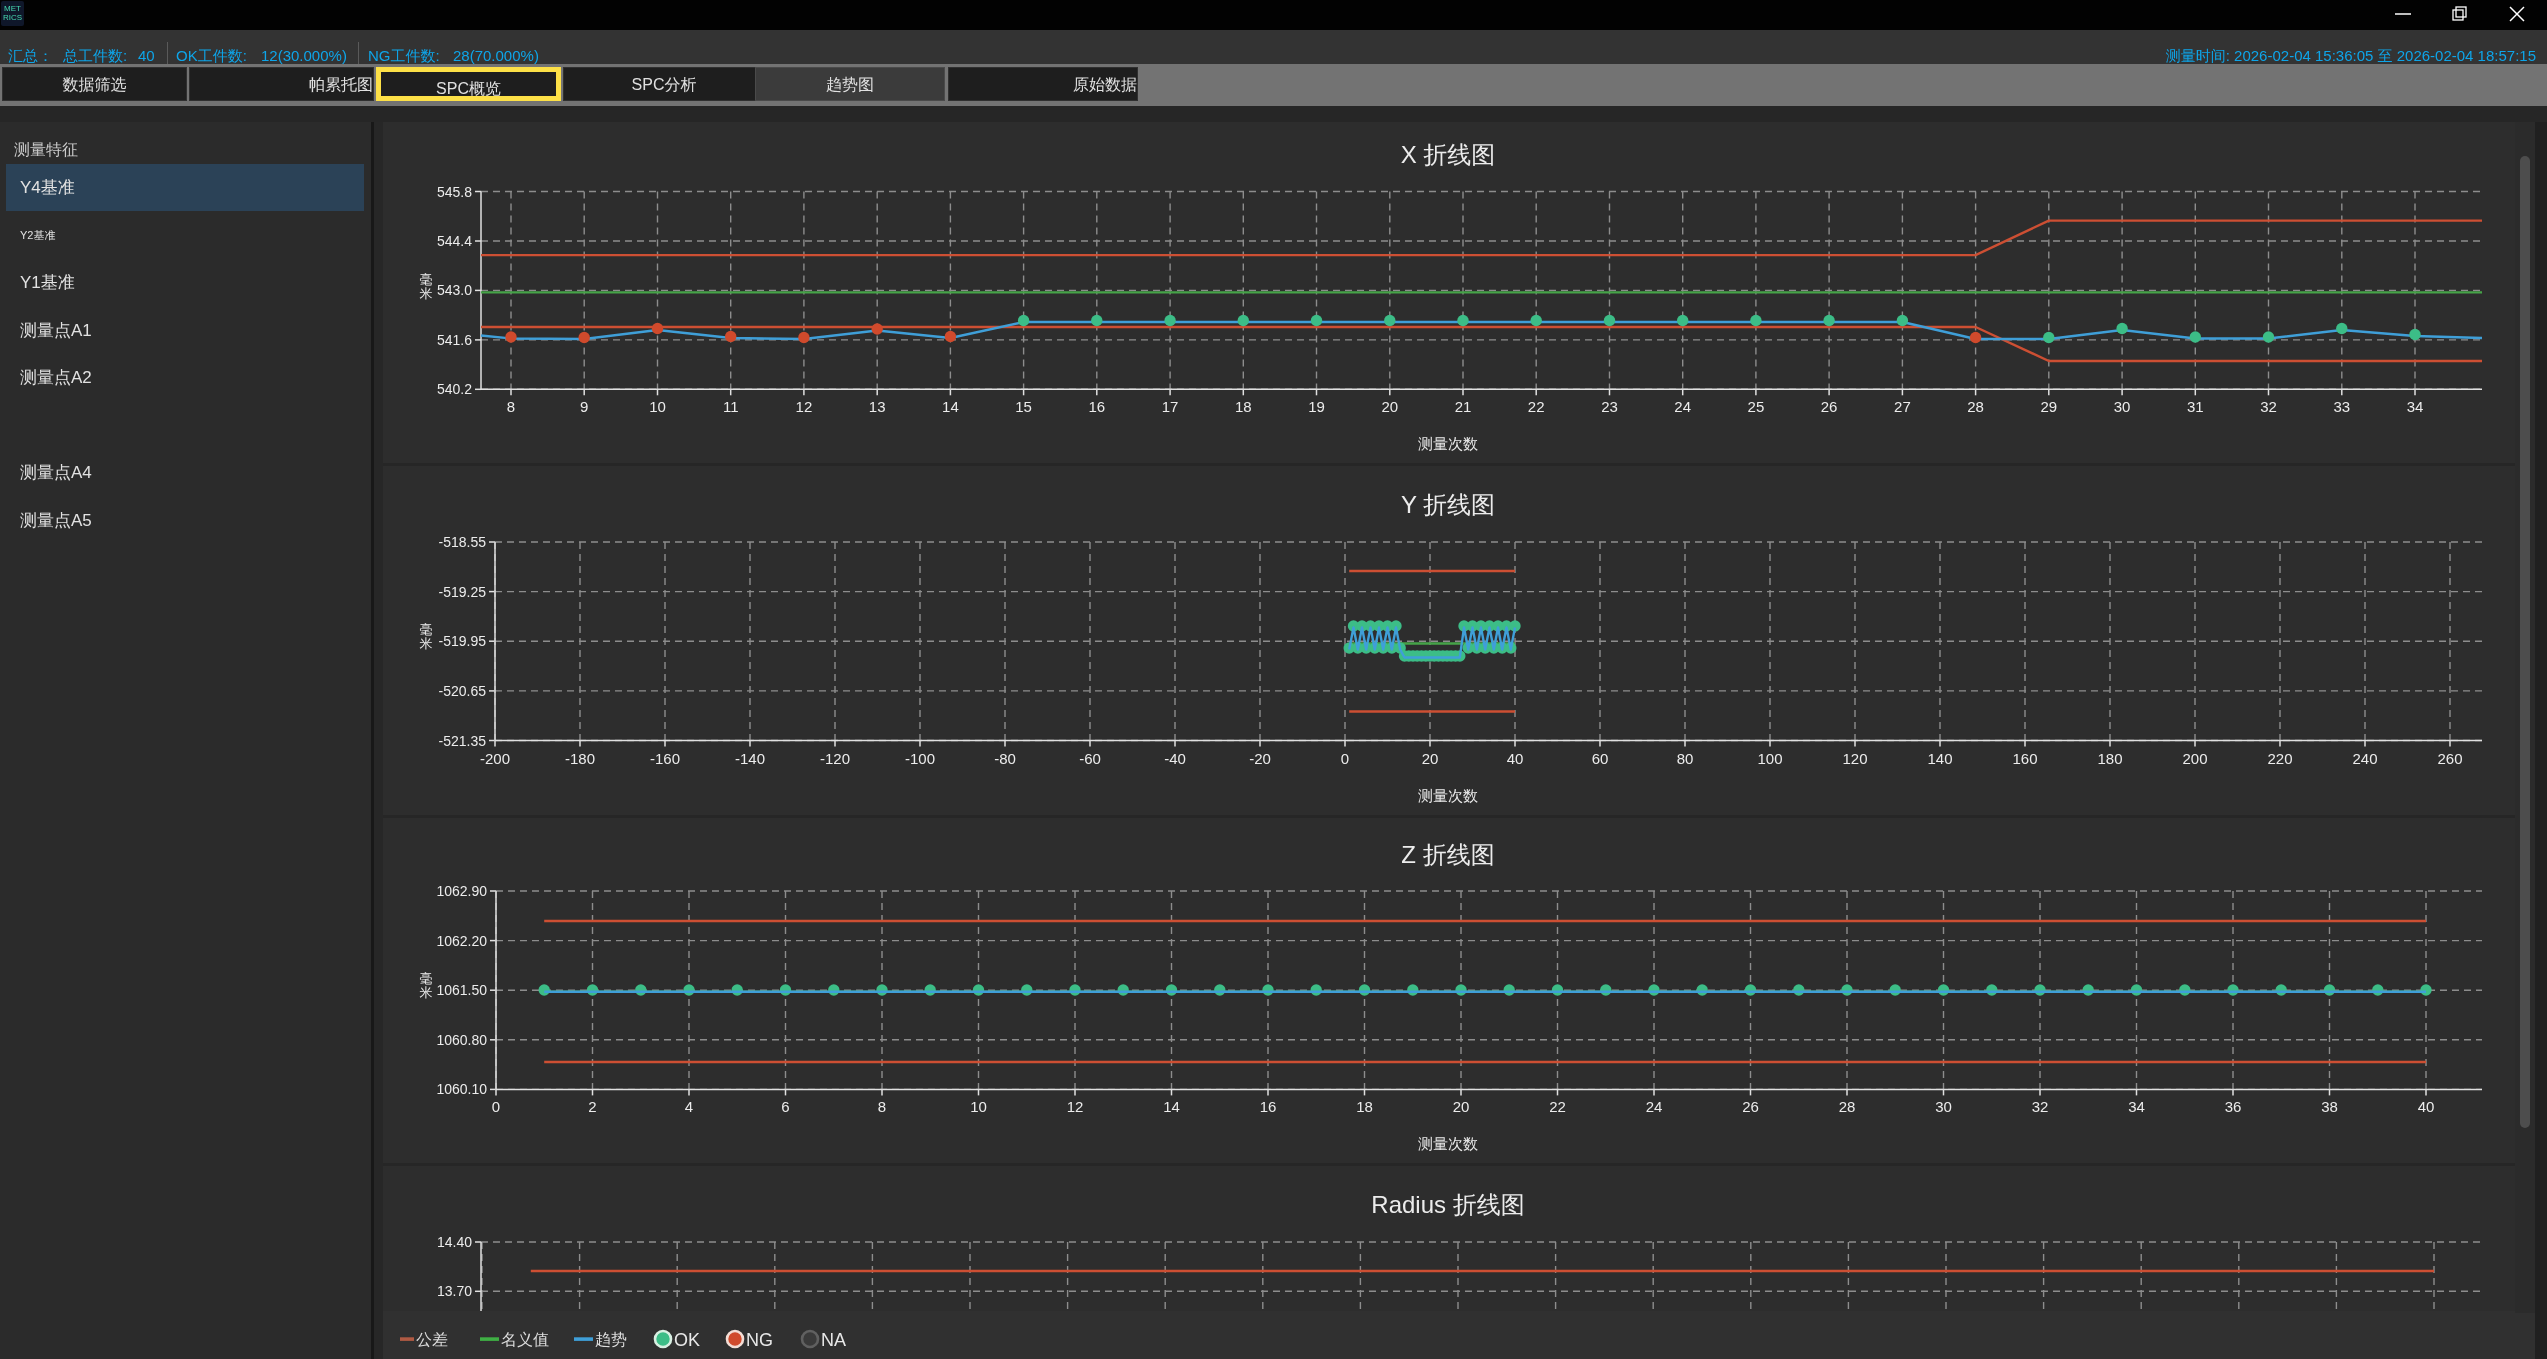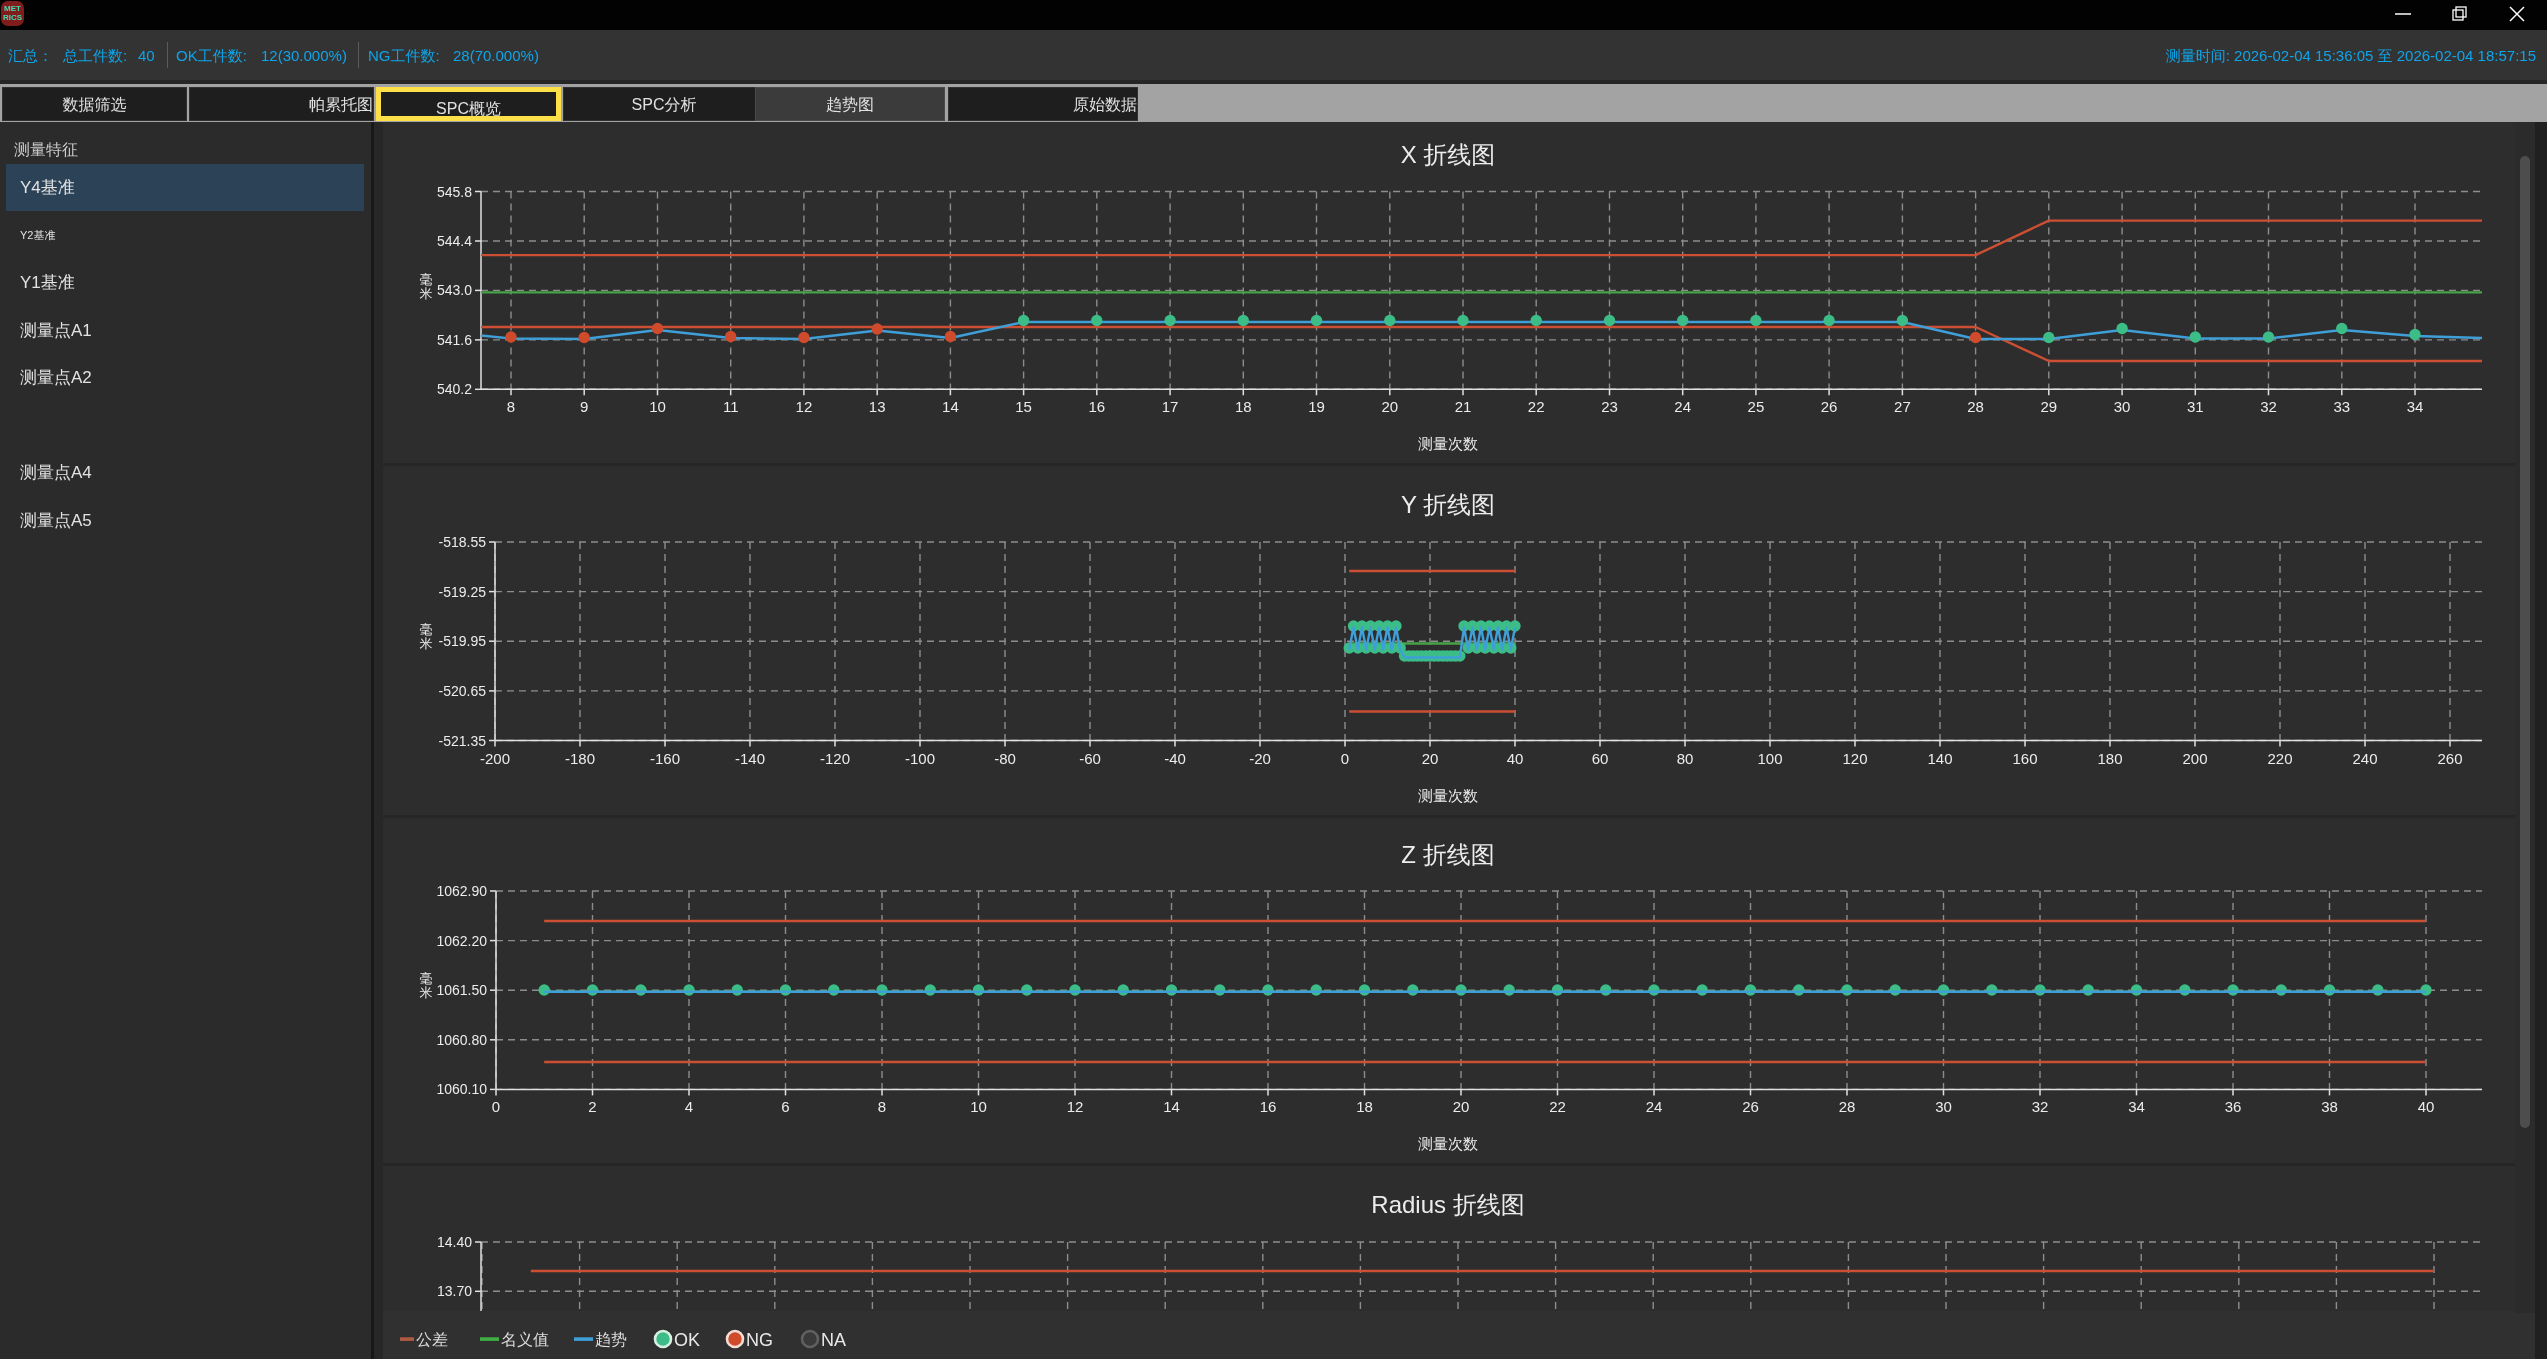--- a/index.html
+++ b/index.html
@@ -1,39 +1,39 @@
 <!DOCTYPE html>
 <html><head><meta charset="utf-8"><style>
 *{margin:0;padding:0}
 html,body{width:2547px;height:1359px;overflow:hidden;background:#262626;font-family:"Liberation Sans",sans-serif}
 </style></head>
 <body>
 <div style="position:absolute;left:0;top:0;width:100%;height:30px;background:#020202">
-<div style="position:absolute;left:1px;top:1px;width:23px;height:25px;background:#7f1d1d;border-radius:7px;color:#46d8b0;font-size:8px;font-weight:bold;line-height:9px;text-align:center;padding-top:3px;box-sizing:border-box">MET<br>RICS</div>
+<div style="position:absolute;left:1px;top:1px;width:23px;height:25px;background:#0f172a;border-radius:2px;color:#46d8b0;font-size:8px;font-weight:normal;line-height:9px;text-align:center;padding-top:3px;box-sizing:border-box">MET<br>RICS</div>
 <svg width="160" height="30" viewBox="0 0 160 30" style="position:absolute;right:10px;top:0">
 <line x1="18" y1="14" x2="34" y2="14" stroke="#ffffff" stroke-width="1.5"></line>
 <rect x="76" y="10" width="10" height="10" fill="none" stroke="#ffffff" stroke-width="1.3"></rect>
 <rect x="79" y="7" width="10" height="10" fill="none" stroke="#ffffff" stroke-width="1.3"></rect>
 <line x1="133" y1="7" x2="147" y2="21" stroke="#ffffff" stroke-width="1.5"></line>
 <line x1="147" y1="7" x2="133" y2="21" stroke="#ffffff" stroke-width="1.5"></line>
 </svg>
   </div>
 <div style="position:absolute;left:0;top:30px;width:100%;height:50px;background:#333333;color:#0ea5e9;font-size:15px">
 <span style="position:absolute;left:8px;top:17px">汇总：</span>
 <span style="position:absolute;left:63px;top:17px">总工件数:</span>
 <span style="position:absolute;left:138px;top:17px">40</span>
 <div style="position:absolute;left:167px;top:12px;width:1px;height:26px;background:#5a5a5a"></div>
 <span style="position:absolute;left:176px;top:17px">OK工件数:</span>
 <span style="position:absolute;left:261px;top:17px">12(30.000%)</span>
 <div style="position:absolute;left:358px;top:12px;width:1px;height:26px;background:#5a5a5a"></div>
 <span style="position:absolute;left:368px;top:17px">NG工件数:</span>
 <span style="position:absolute;left:453px;top:17px">28(70.000%)</span>
 <span style="position:absolute;right:11px;top:17px">测量时间: 2026-02-04 15:36:05 至 2026-02-04 18:57:15</span>
 </div>
-<div style="position:absolute;left:0;top:84px;width:100%;height:42px;background:#a3a3a3">
+<div style="position:absolute;left:0;top:64px;width:100%;height:42px;background:#737373">
     <div style="position:absolute;left:2px;top:3px;width:185px;height:34px;background:#1e1e1e;border:1px solid #303030;box-sizing:border-box;color:#e0e0e0;font-size:16px;line-height:33px;text-align:center">数据筛选</div>
     <div style="position:absolute;left:189px;top:3px;width:185px;height:34px;background:#1e1e1e;border:1px solid #303030;box-sizing:border-box;color:#e0e0e0;font-size:16px;line-height:33px;text-align:right">帕累托图</div>
     <div style="position:absolute;left:376px;top:3px;width:185px;height:34px;background:#1e1e1e;border:5px solid #fde047;box-sizing:border-box;color:#e0e0e0;font-size:16px;line-height:33px;text-align:center">SPC概览</div>
     <div style="position:absolute;left:563px;top:3px;width:202px;height:34px;background:#1e1e1e;border:1px solid #303030;box-sizing:border-box;color:#e0e0e0;font-size:16px;line-height:33px;text-align:center">SPC分析</div>
     <div style="position:absolute;left:755px;top:3px;width:190px;height:34px;background:#3b3b3b;border:1px solid #4a4a4a;box-sizing:border-box;color:#e0e0e0;font-size:16px;line-height:33px;text-align:center">趋势图</div>
     <div style="position:absolute;left:948px;top:3px;width:190px;height:34px;background:#1e1e1e;border:1px solid #303030;box-sizing:border-box;color:#e0e0e0;font-size:16px;line-height:33px;text-align:right">原始数据</div>
   </div>
 <div style="position:absolute;left:0;top:122px;width:371px;bottom:0;background:#2b2b2b">
     <div style="position:absolute;left:14px;top:18px;font-size:16px;color:#cccccc">测量特征</div>
     <div style="position:absolute;left:6px;top:42px;width:358px;height:47px;background:#2b4257;color:#e2e2e2;font-size:17px;line-height:47px;padding-left:14px;box-sizing:border-box">Y4基准</div>

